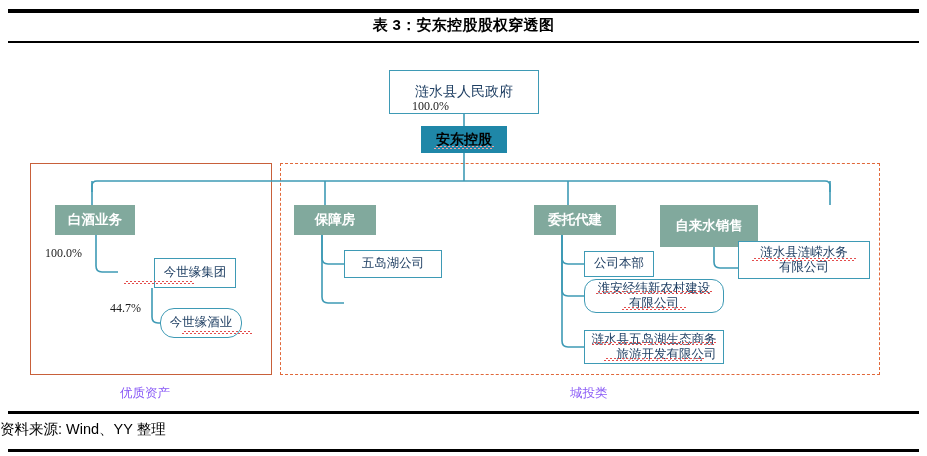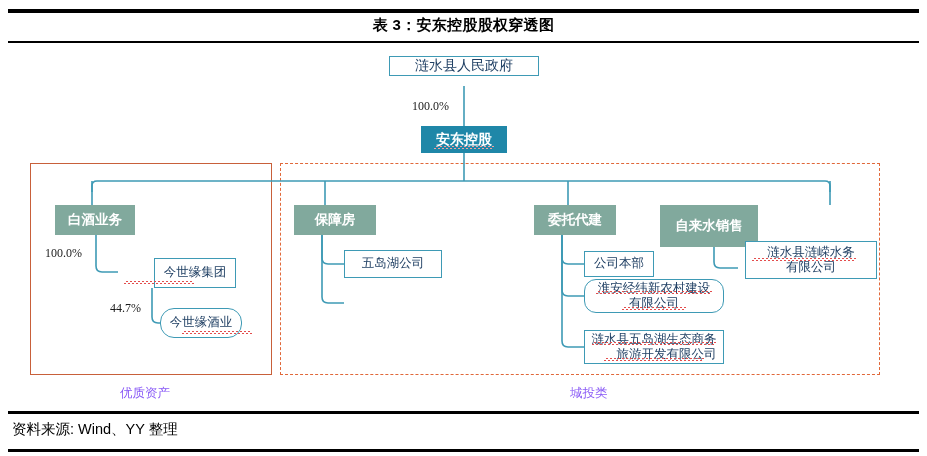--- a/index.html
+++ b/index.html
@@ -40,21 +40,21 @@
     font-family: "Liberation Sans", "DejaVu Sans", sans-serif;
     font-weight: bold;
     font-size: 15px;
     color: #000000;
     letter-spacing: .3px;
   }
 
   #footer {
     position: absolute;
     top: 420px;
-    left: 12px;
+    left: 0;
     font-family: "Liberation Sans", "DejaVu Sans", sans-serif;
     font-size: 14.5px;
     color: #000000;
   }
 
   
   .group-frame {
     position: absolute;
     box-sizing: border-box;
   }
@@ -98,21 +98,21 @@
   .node.root {
     background: #FFFFFF;
     border: 1.6px solid #3E9AB5;
     color: #1F3F63;
     font-size: 14px;
   }
   
   .node.primary {
     background: #1F87A8;
     border: 1px solid #1F87A8;
-    color: #ffffff;
+    color: #000000;
     font-weight: bold;
     font-size: 14px;
   }
   
   .node.segment {
     background: #81A99D;
     border: 1px solid #81A99D;
     color: #FFFFFF;
     font-weight: bold;
     font-size: 13.5px;
@@ -196,21 +196,21 @@
     <path d="M 322 235 L 322 258 Q 322 264 328 264 L 344 264"></path>
     <path d="M 322 235 L 322 297 Q 322 303 328 303 L 344 303"></path>
 
     <path d="M 562 235 L 562 258 Q 562 264 568 264 L 584 264"></path>
     <path d="M 562 235 L 562 290 Q 562 296 568 296 L 584 296"></path>
     <path d="M 562 235 L 562 341 Q 562 347 568 347 L 584 347"></path>
 
     <path d="M 714 235 L 714 262 Q 714 268 720 268 L 738 268"></path>
   </svg>
 
-  <div class="node root" style="left:389px; top:56px; width:150px; height:20px;">涟水县人民政府</div>
+  <div class="node root" style="left:389px; top:70px; width:150px; height:44px;">涟水县人民政府</div>
 
   <div class="node primary" style="left:421px; top:126px; width:86px; height:27px;">安东控股</div>
   <div class="squiggle on-fill" style="left:434px; top:146px; width:60px;"></div>
 
   <div class="node segment" style="left:55px; top:205px; width:80px; height:30px;">白酒业务</div>
 
   <div class="node plain" style="left:118px; top:258px; width:82px; height:30px;margin-left:36px;">今世缘集团</div>
   <div class="squiggle" style="left:124px; top:281px; width:70px;"></div>
 
   <div class="node plain" style="left:160px; top:308px; width:82px; height:30px;border-radius:14px;">今世缘酒业</div>
@@ -230,21 +230,21 @@
   <div class="squiggle" style="left:596px; top:291px; width:116px;"></div>
   <div class="squiggle" style="left:622px; top:307px; width:64px;"></div>
 
   <div class="node plain" style="left:584px; top:330px; width:140px; height:34px;text-align:right;">涟水县五岛湖生态商务
 旅游开发有限公司</div>
   <div class="squiggle" style="left:592px; top:342px; width:124px;"></div>
   <div class="squiggle" style="left:604px; top:358px; width:100px;"></div>
 
   <div class="node segment" style="left:660px; top:205px; width:98px; height:42px;">自来水销售</div>
 
-  <div class="node plain" style="left:738px; top:241px; width:132px; height:38px;margin-left:7px;">涟水县涟嵘水务
+  <div class="node plain" style="left:738px; top:241px; width:132px; height:38px;">涟水县涟嵘水务
 有限公司</div>
   <div class="squiggle" style="left:752px; top:258px; width:104px;"></div>
 
   <div class="pct" style="left:412px; top:99px;">100.0%</div>
   <div class="pct" style="left:45px; top:246px;">100.0%</div>
   <div class="pct" style="left:110px; top:301px;">44.7%</div>
 
 </div>
 
 </body></html>

